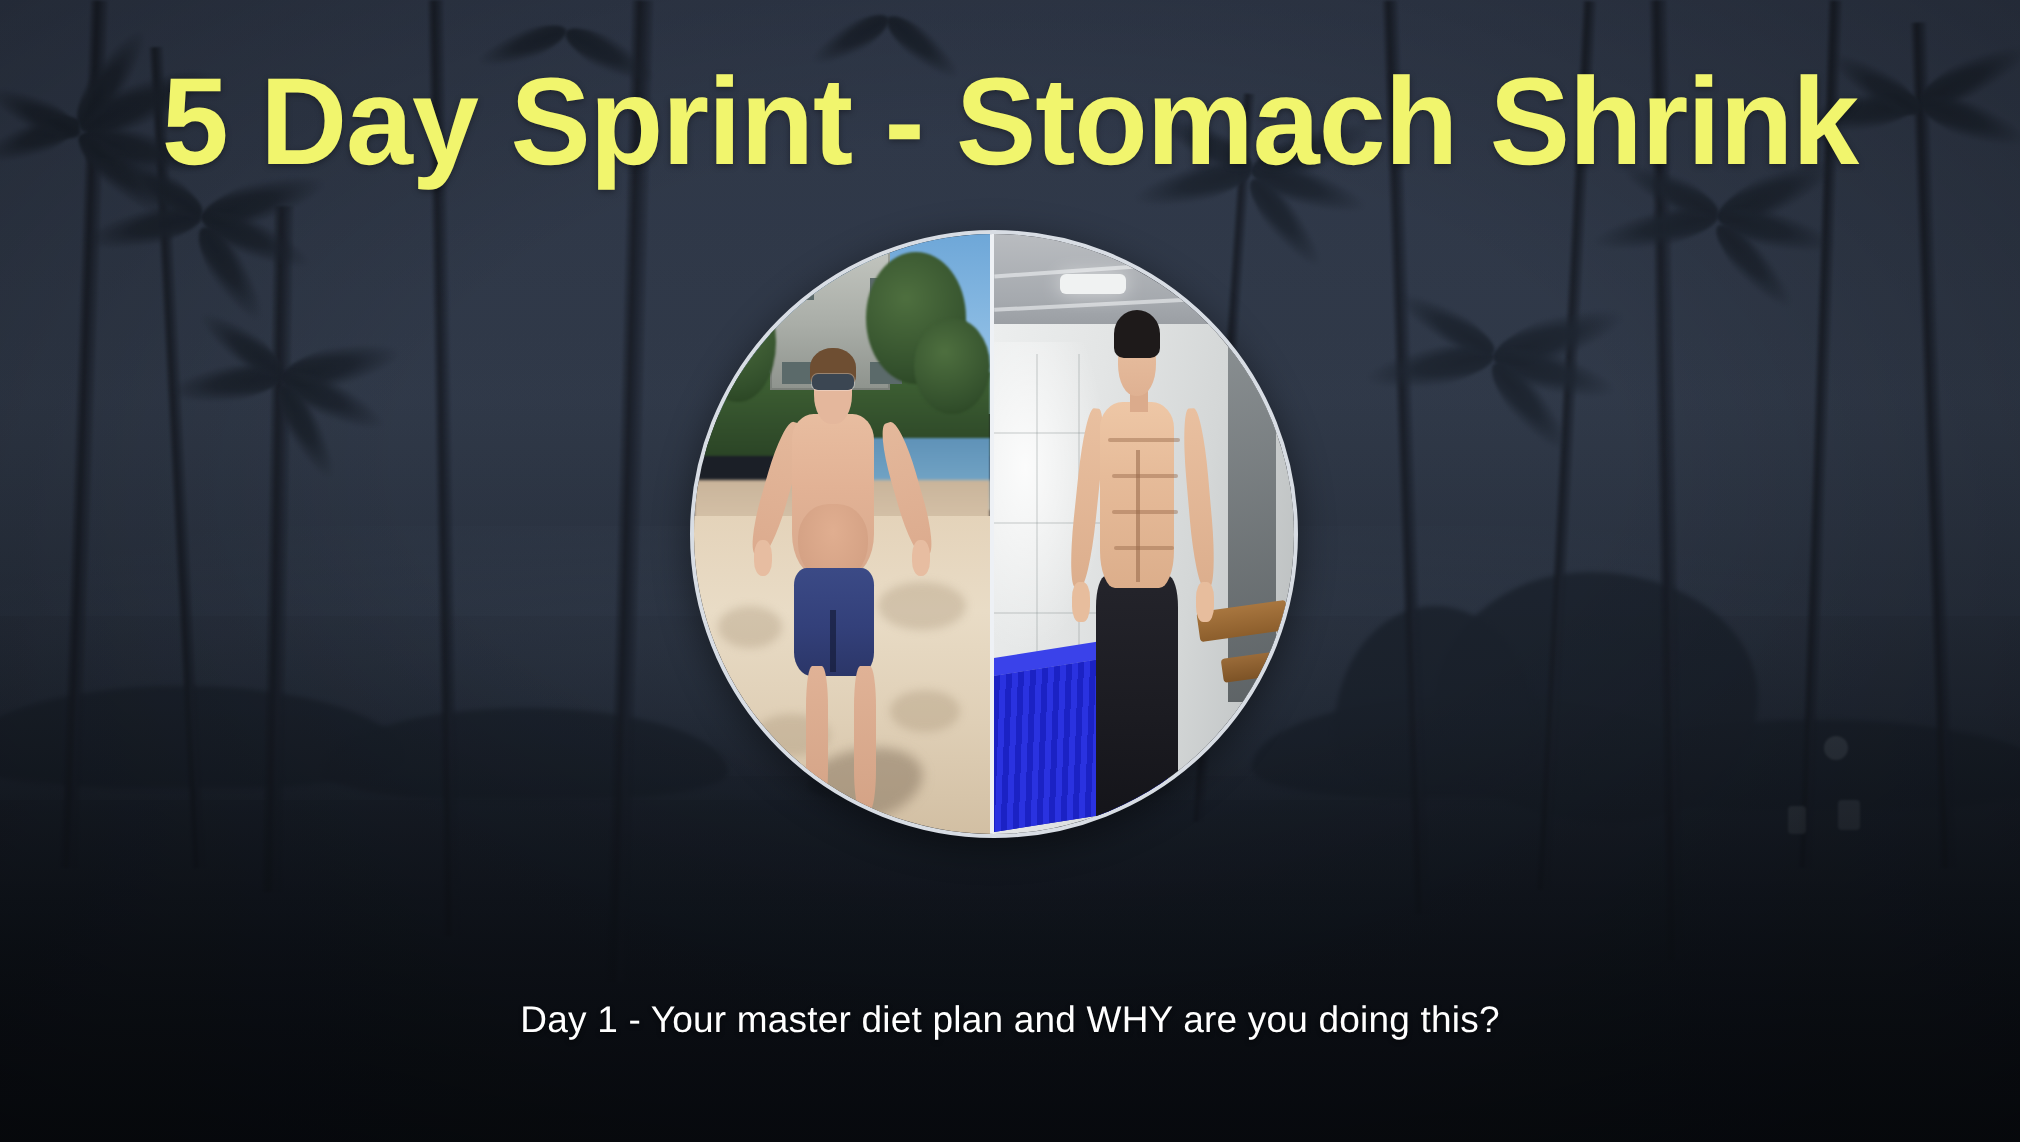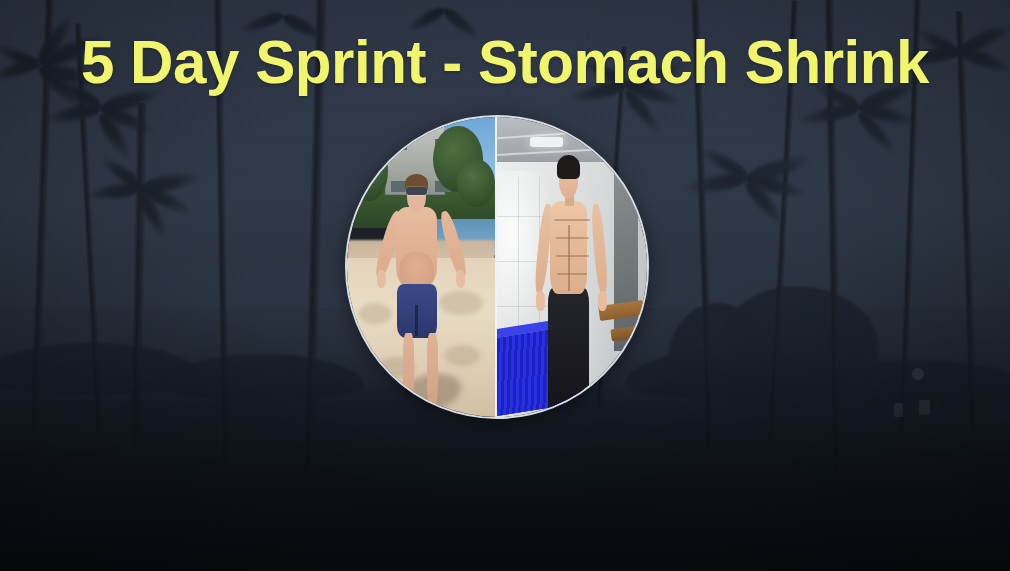--- a/index.html
+++ b/index.html
@@ -504,14 +504,15 @@
       <div class="ap-abline" style="left:38%; top:34%;  width:24%; height:1.6px;"></div>
 
       <div class="ap-hand ap-hand-l"></div>
       <div class="ap-hand ap-hand-r"></div>
       <div class="ap-neck"></div>
       <div class="ap-head"></div>
       <div class="ap-hair"></div>
     </div>
   </div>
 
+  <div class="subtitle">Day 1 - Your master diet plan and WHY are you doing this?</div>
 
 </div>
 
 </body></html>

